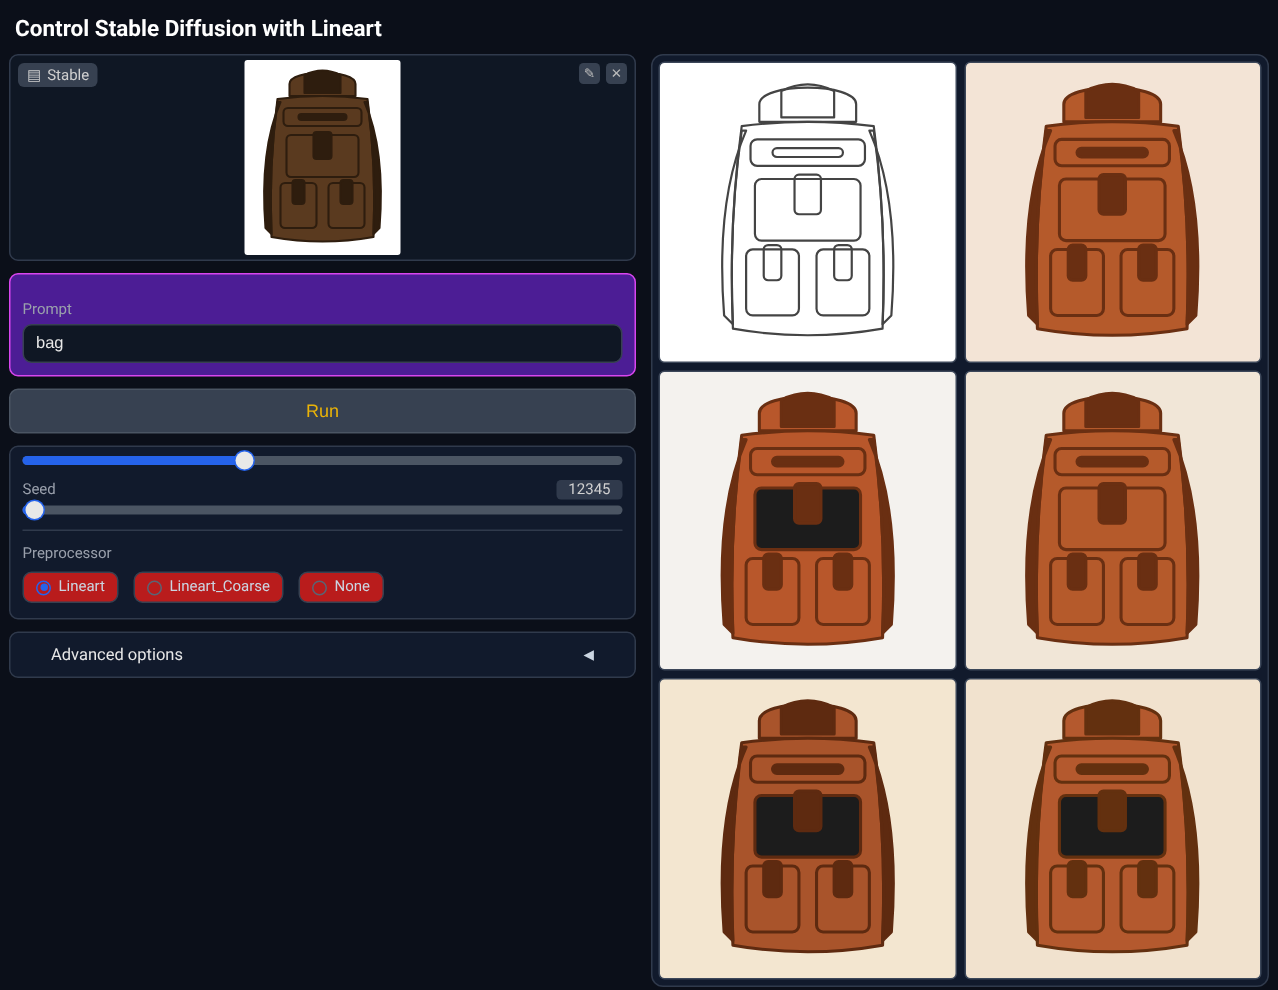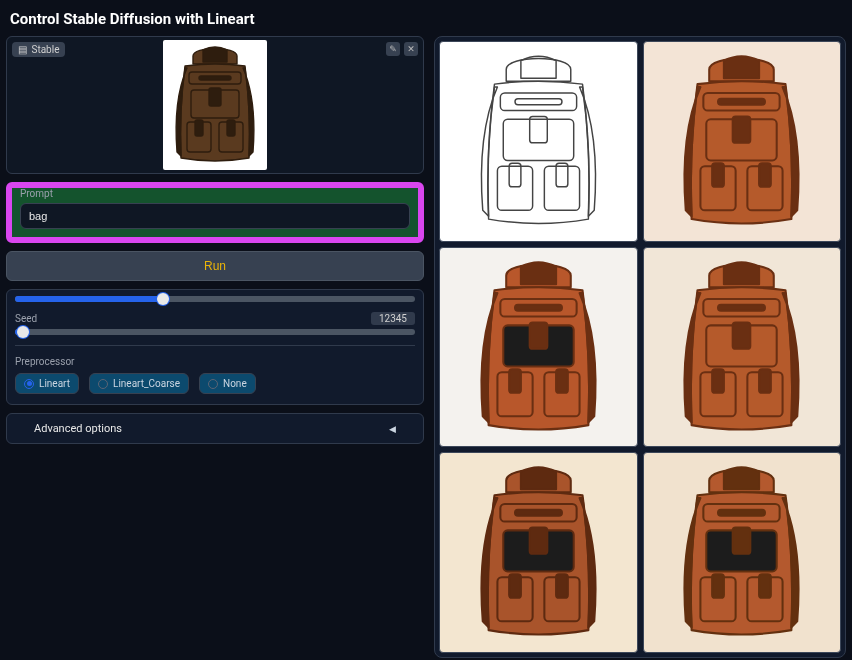--- a/index.html
+++ b/index.html
@@ -61,21 +61,21 @@
   .img-preview {
     position:absolute;
     left:50%; top:3px;
     transform:translateX(-50%);
     width:104px; height:130px;
     background:#fff;
     border-radius:2px;
     overflow:hidden;
   }
   
-  .prompt-block { padding:0 8px 8px 8px; background:#14532d; border:6px solid #d946ef; border-radius:6px;}
+  .prompt-block { padding:18px 8px 8px 8px; background:#4c1d95; border:1px solid #d946ef; border-radius:6px;}
   .field-label { font-size:10px; color:#9aa0ac; margin-bottom:4px; display:block;}
   .text-input {
     width:100%;
     background:#0f1724;
     border:1px solid #374151;
     border-radius:6px;
     color:#e8e8e8;
     padding:6px 8px;
     font-size:11px;
   }
@@ -123,21 +123,21 @@
     top:50%;
     transform:translate(-50%,-50%);
     box-shadow:0 0 0 1px #2563eb;
   }
   .slider-row + .slider-row { margin-top:10px;}
   .divider { height:1px; background:#303a4c; margin:10px 0;}
   
   .radio-row { display:flex; gap:10px; margin-top:6px;}
   .radio-opt {
     display:flex; align-items:center; gap:5px;
-    background:#0c4a6e;
+    background:#b91c1c;
     padding:4px 8px;
     border:1px solid #374151;
     border-radius:6px;
     font-size:10px;
     cursor:pointer;
     color:#cbd5e1;
   }
   .radio-dot {
     width:10px;height:10px;border:1px solid #5a6474;border-radius:50%;
     display:flex;align-items:center;justify-content:center;

